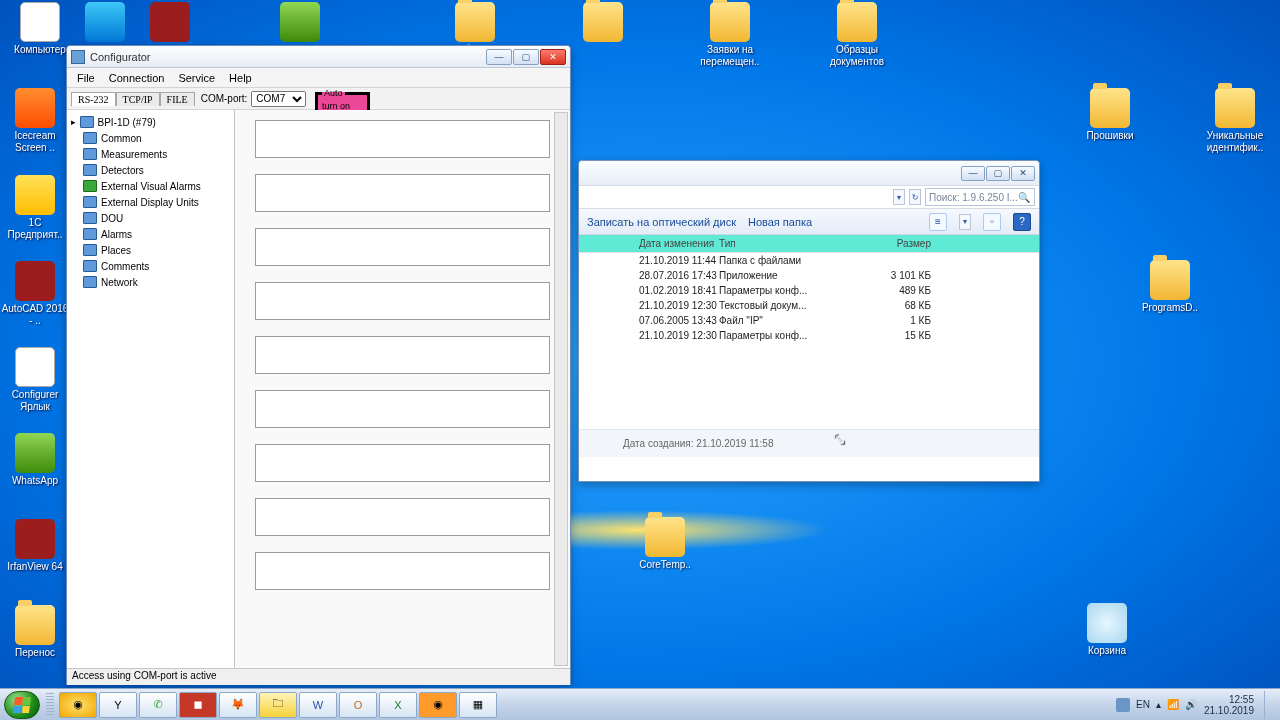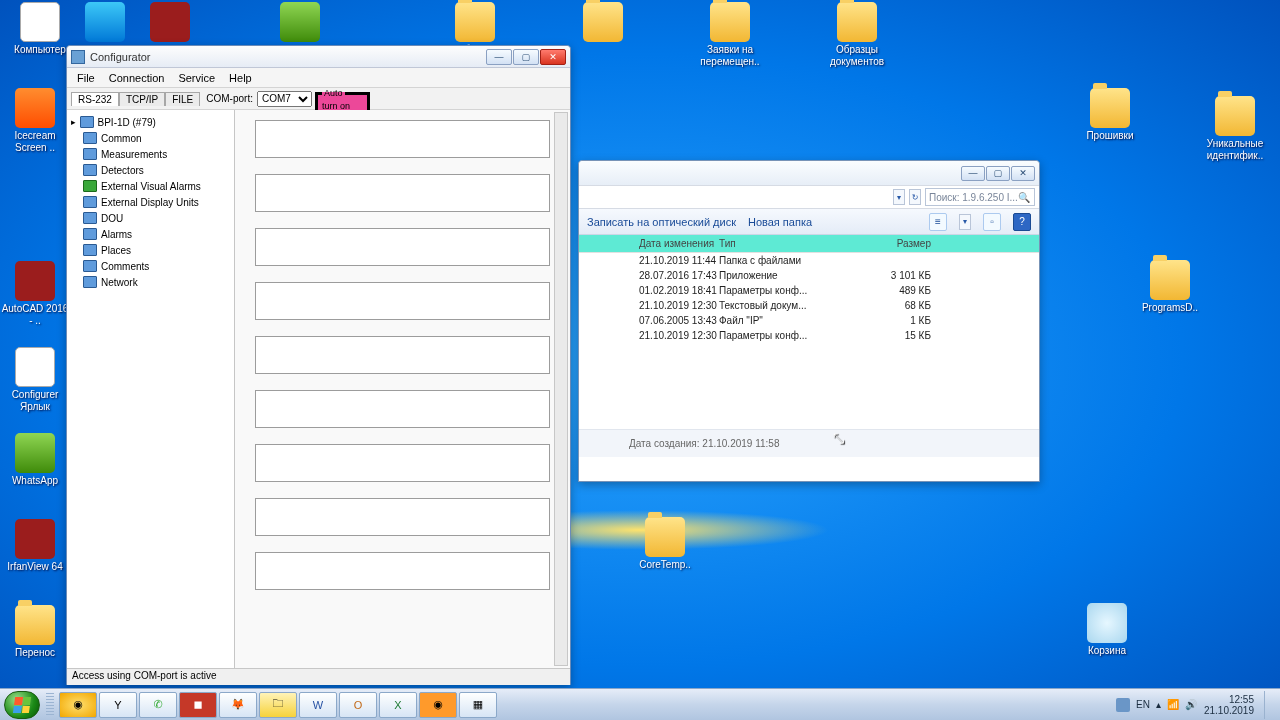--- a/index.html
+++ b/index.html
@@ -24,21 +24,21 @@
 .win { position: absolute; background: #f2f2f2; border: 1px solid #6a8bb9; border-radius: 4px 4px 0 0; box-shadow: 0 3px 10px rgba(0,0,0,.3); }
 .titlebar { height: 22px; background: linear-gradient(#fdfdfd,#e6ecf5); display:flex; align-items:center; padding:0 4px; border-bottom:1px solid #c0c7d6; border-radius:4px 4px 0 0;}
 .titlebar .ticon { width:14px; height:14px; background:#6aa1d5; margin-right:5px; border:1px solid #34679e;}
 .titlebar .ttext { flex:1; font-size:11px; color:#333;}
 .winbtns { display:flex; gap:1px;}
 .winbtn { width:26px; height:16px; border:1px solid #8aa0c2; background:linear-gradient(#f6fbff,#d3e1f4); border-radius:2px; display:flex; align-items:center; justify-content:center; font-size:9px; color:#2a4c74; cursor:pointer;}
 .winbtn.close { background: linear-gradient(#ff7b6e,#d93420); color:#fff; border-color:#a12015;}
 .menubar { height:20px; background:#f5f5f5; display:flex; padding:0 4px; border-bottom:1px solid #d4d4d4; align-items:center; gap:2px;}
 .menubar span { padding:2px 6px; cursor:pointer; }
 .toolbar { height:22px; display:flex; align-items:center; padding:2px 4px; border-bottom:1px solid #d4d4d4; gap:6px;}
-.tabstrip { display:flex; gap:0;}
+.tabstrip { display:flex; gap:0;font-family:Liberation Serif, serif;}
 .tab { border:1px solid #a7a7a7; padding:1px 6px; background:#ebebeb; font-size:10px; cursor:pointer; border-bottom:none;}
 .tab.active { background:#fff;}
 .comrow { display:flex; align-items:center; gap:4px; font-size:10px;}
 .comrow select { font-size:10px; height:16px; width:55px;}
 .cfg-body { display:flex; height: calc(100% - 80px); }
 .tree { width:168px; border-right:1px solid #c6c6c6; background:#fff; overflow:auto; padding:4px 2px;}
 .tree-item { display:flex; align-items:center; gap:4px; padding:2px 2px 2px 14px; cursor:pointer; font-size:10px;}
 .tree-item.root { padding-left:2px; font-weight:normal;}
 .tree-icon { width:14px; height:12px; background:#5f9bdc; border:1px solid #2a5a93; border-radius:1px; flex-shrink:0;}
 .tree-icon.g { background:#3aa83a; border-color:#1c6a1c;}
@@ -61,21 +61,21 @@
 .dropbtn{width:12px;height:16px;border:1px solid #b9c5d8;background:#f4f8fd;cursor:pointer;display:flex;align-items:center;justify-content:center;font-size:8px;color:#2859a8;}
 .expl-cmd { height:26px; background:linear-gradient(#f6f9fe,#e4ecf7); display:flex; align-items:center; padding:0 8px; gap:12px; font-size:11px; color:#184a97; border-bottom:1px solid #ccd6e6;}
 .expl-cmd .sp{flex:1;}
 .expl-cmd .ib{ width:18px;height:18px;border:1px solid #accaef; background:#f3faff; border-radius:2px; cursor:pointer; display:flex; align-items:center; justify-content:center; font-size:10px;}
 .expl-list { height:194px; overflow:auto; }
 .expl-head { display:flex; border-bottom:1px solid #e1e1e1; font-size:10px; color:#444; padding:3px 0; background:#5eead4;}
 .col-date { width:140px; padding-left:60px;}
 .col-type { width:150px; }
 .col-size { width:80px; text-align:right; padding-right:18px;}
 .expl-row { display:flex; font-size:10px; color:#222; padding:2px 0; cursor:pointer;}
-.expl-status { height:28px; border-top:1px solid #e1e6ee; display:flex; align-items:center; padding:0 10px; font-size:10px; color:#666; background:#f2f5fa;}
+.expl-status { height:28px; border-top:1px solid #e1e6ee; display:flex; align-items:center; padding:0 4px; font-size:10px; color:#666; background:#f2f5fa;}
 
 .taskbar { position:absolute; left:0; right:0; bottom:0; height:32px; background:linear-gradient(#e6edf8,#c5d5ea 50%,#b0c5e0); border-top:1px solid #8aa6c9; display:flex; align-items:center; padding:0 4px;}
 .start { width:36px; height:28px; border-radius:14px; background:radial-gradient(circle at 35% 30%,#9be08b,#1b8a17 60%,#065303); border:1px solid #1a5b12; margin-right:6px; display:flex;align-items:center;justify-content:center;cursor:pointer;}
 .start .flag{width:16px;height:16px; display:grid; grid-template:1fr 1fr/1fr 1fr; gap:1px; transform:skewX(-8deg);}
 .start .flag span:nth-child(1){background:#ff5a2c;} .start .flag span:nth-child(2){background:#6ac53c;} .start .flag span:nth-child(3){background:#3aa0ea;} .start .flag span:nth-child(4){background:#ffd43a;}
 .tbicon { width:38px; height:26px; margin:0 1px; border:1px solid #8ba8c9; border-radius:2px; background:linear-gradient(#feffff,#d7e5f5); cursor:pointer; display:flex;align-items:center;justify-content:center;}
 .tbspacer{flex:1;}
 .tray { display:flex; align-items:center; gap:6px; padding:0 4px; font-size:10px; color:#1b2d40;}
 .tray .clock { text-align:right; line-height:11px;}
 .tray .ti { width:14px;height:14px;background:#6a96c7;border-radius:2px;}
@@ -115,31 +115,35 @@
         <span class="di-label">Заявки на перемещен..</span>
       </div>
       <div class="dicon" style="left: 1075px; top: 88px;">
         <div class="di-img folder"></div>
         <span class="di-label">Прошивки</span>
       </div>
       <div class="dicon" style="left: 822px; top: 2px;">
         <div class="di-img folder"></div>
         <span class="di-label">Образцы документов</span>
       </div>
-      <div class="dicon" style="left: 1200px; top: 96px;">
+      <div class="dicon" style="left: 1200px; top: 88px;">
         <div class="di-img folder"></div>
         <span class="di-label">Уникальные идентифик..</span>
       </div>
       <div class="dicon" style="left: 1135px; top: 260px;">
         <div class="di-img folder"></div>
         <span class="di-label">ProgramsD..</span>
       </div>
       <div class="dicon" style="left: 0px; top: 88px;">
         <div class="di-img app1"></div>
         <span class="di-label">Icecream Screen ..</span>
+      </div>
+      <div class="dicon" style="left: 0px; top: 175px;">
+        <div class="di-img app4"></div>
+        <span class="di-label">1С Предприят..</span>
       </div>
       <div class="dicon" style="left: 0px; top: 261px;">
         <div class="di-img app5"></div>
         <span class="di-label">AutoCAD 2016 - ..</span>
       </div>
       <div class="dicon" style="left: 0px; top: 347px;">
         <div class="di-img appw"></div>
         <span class="di-label">Configurer Ярлык</span>
       </div>
       <div class="dicon" style="left: 0px; top: 433px;">

